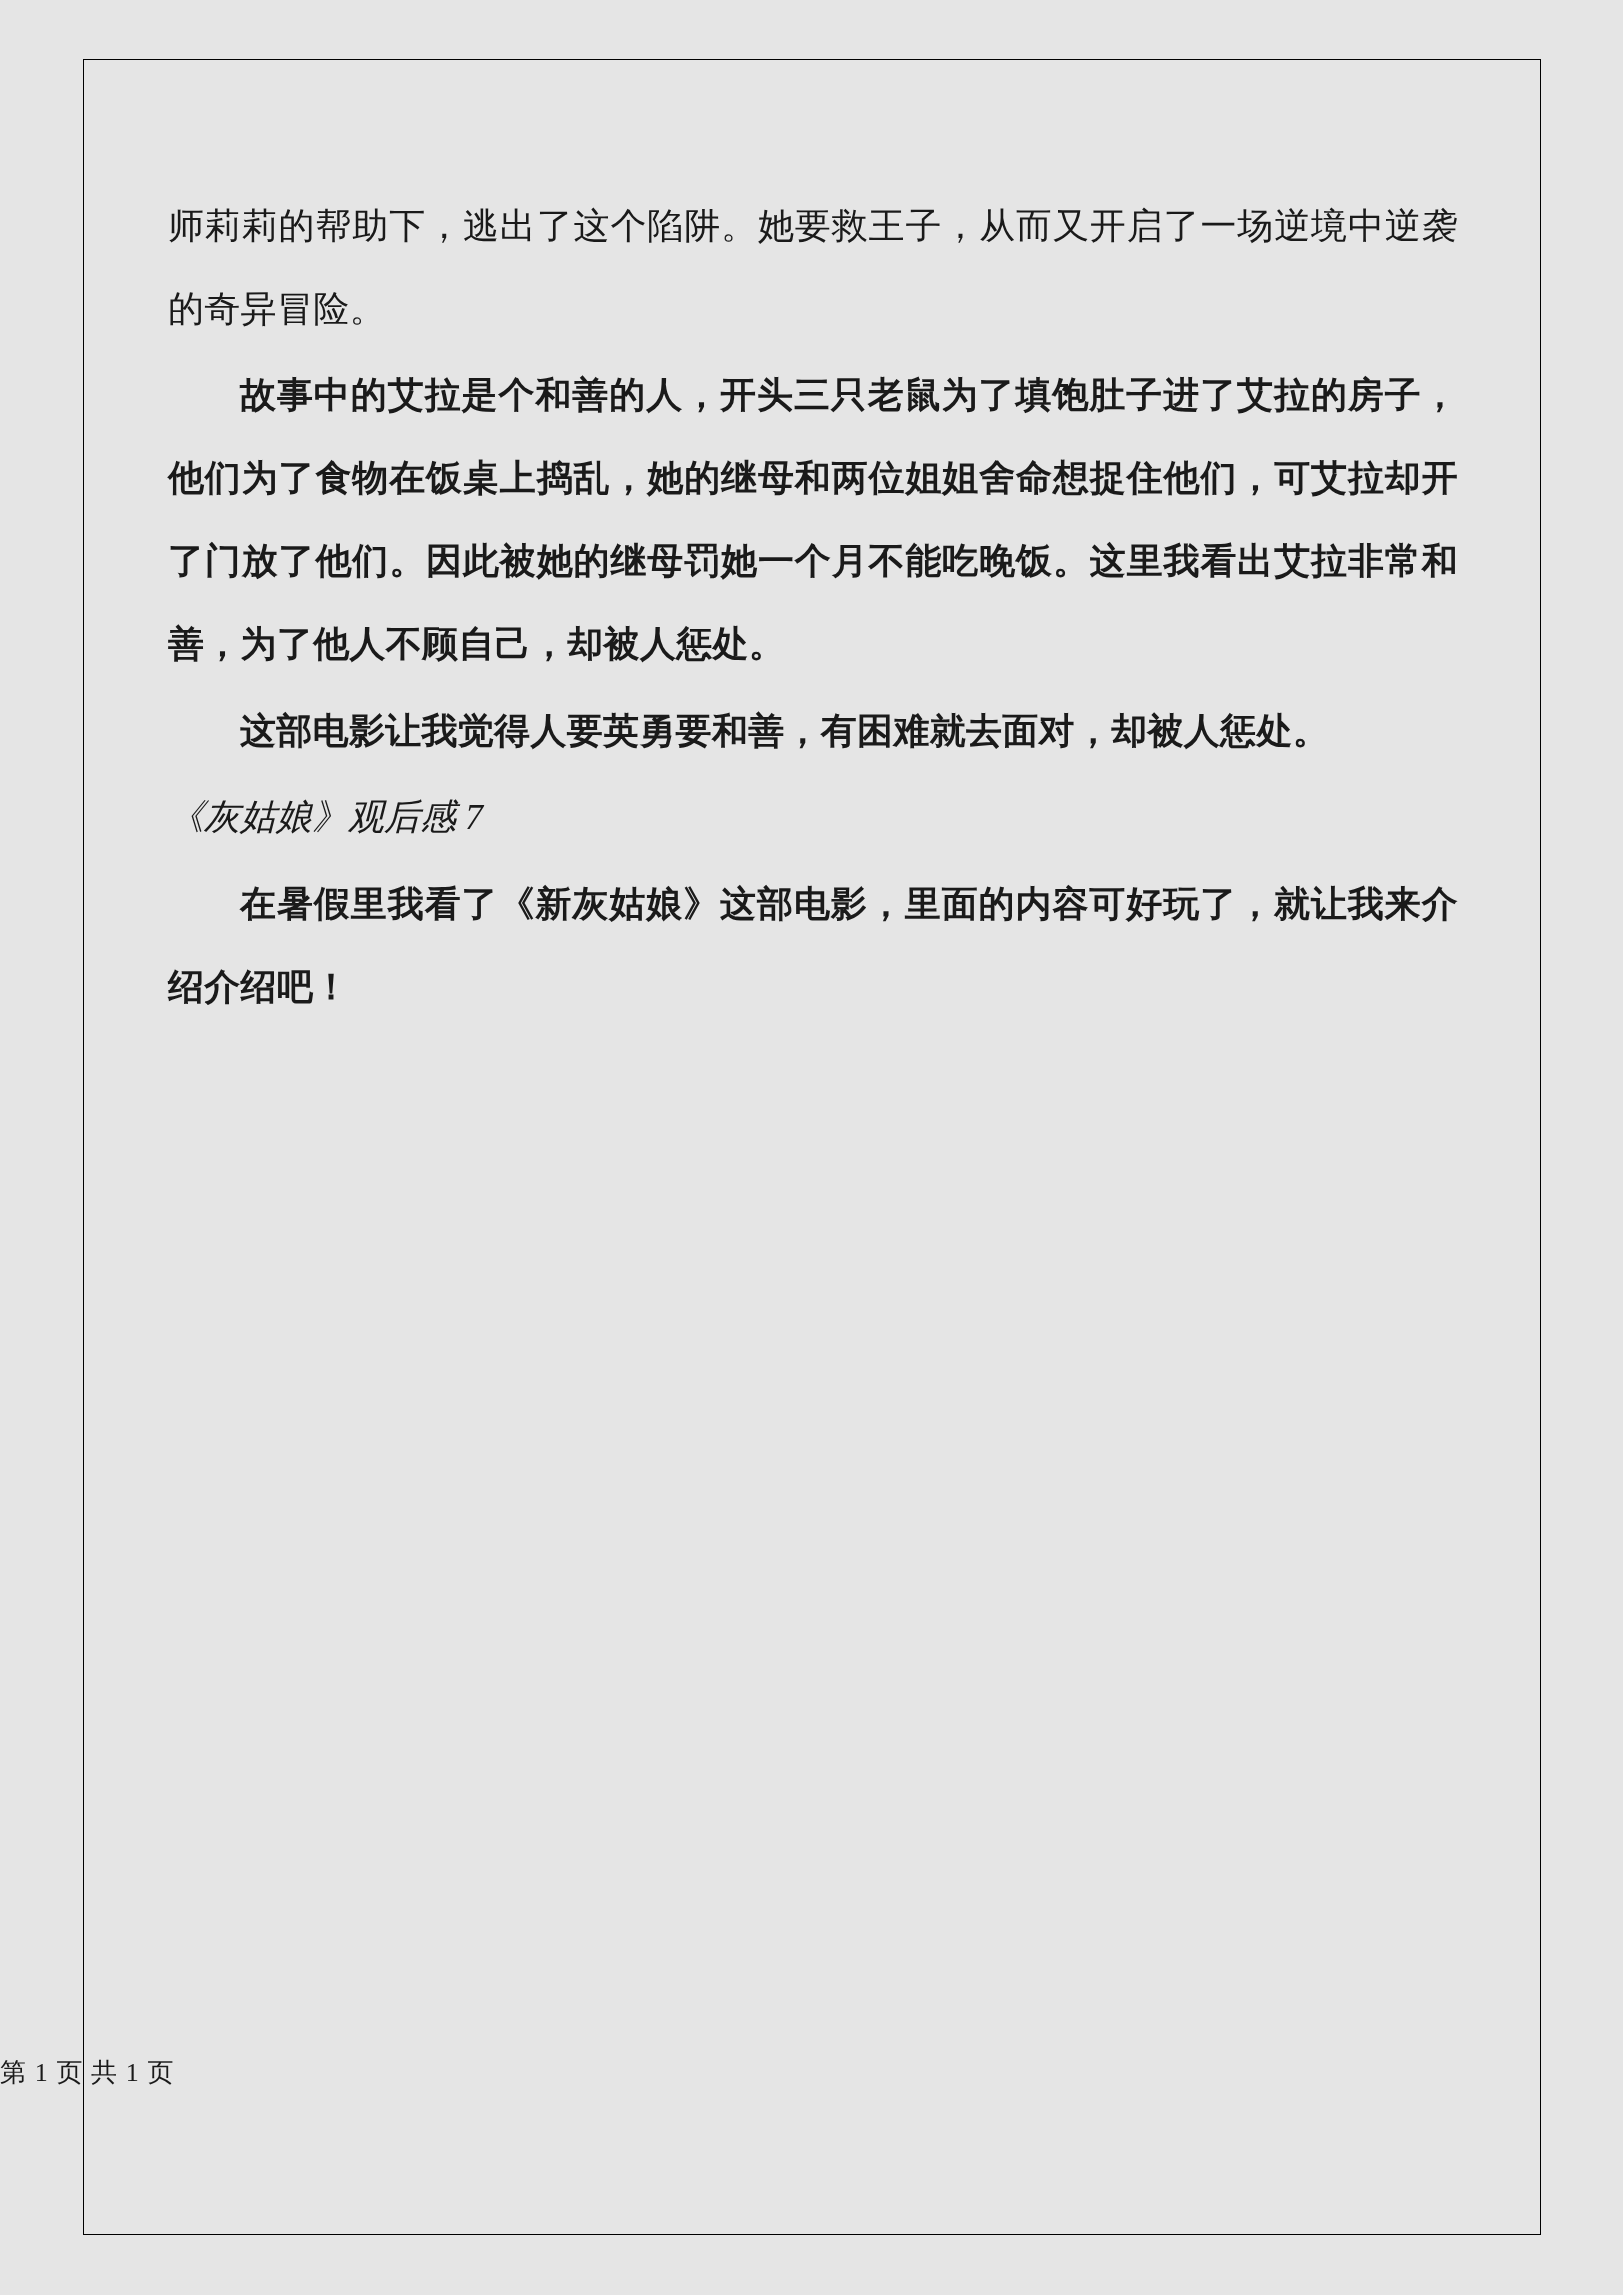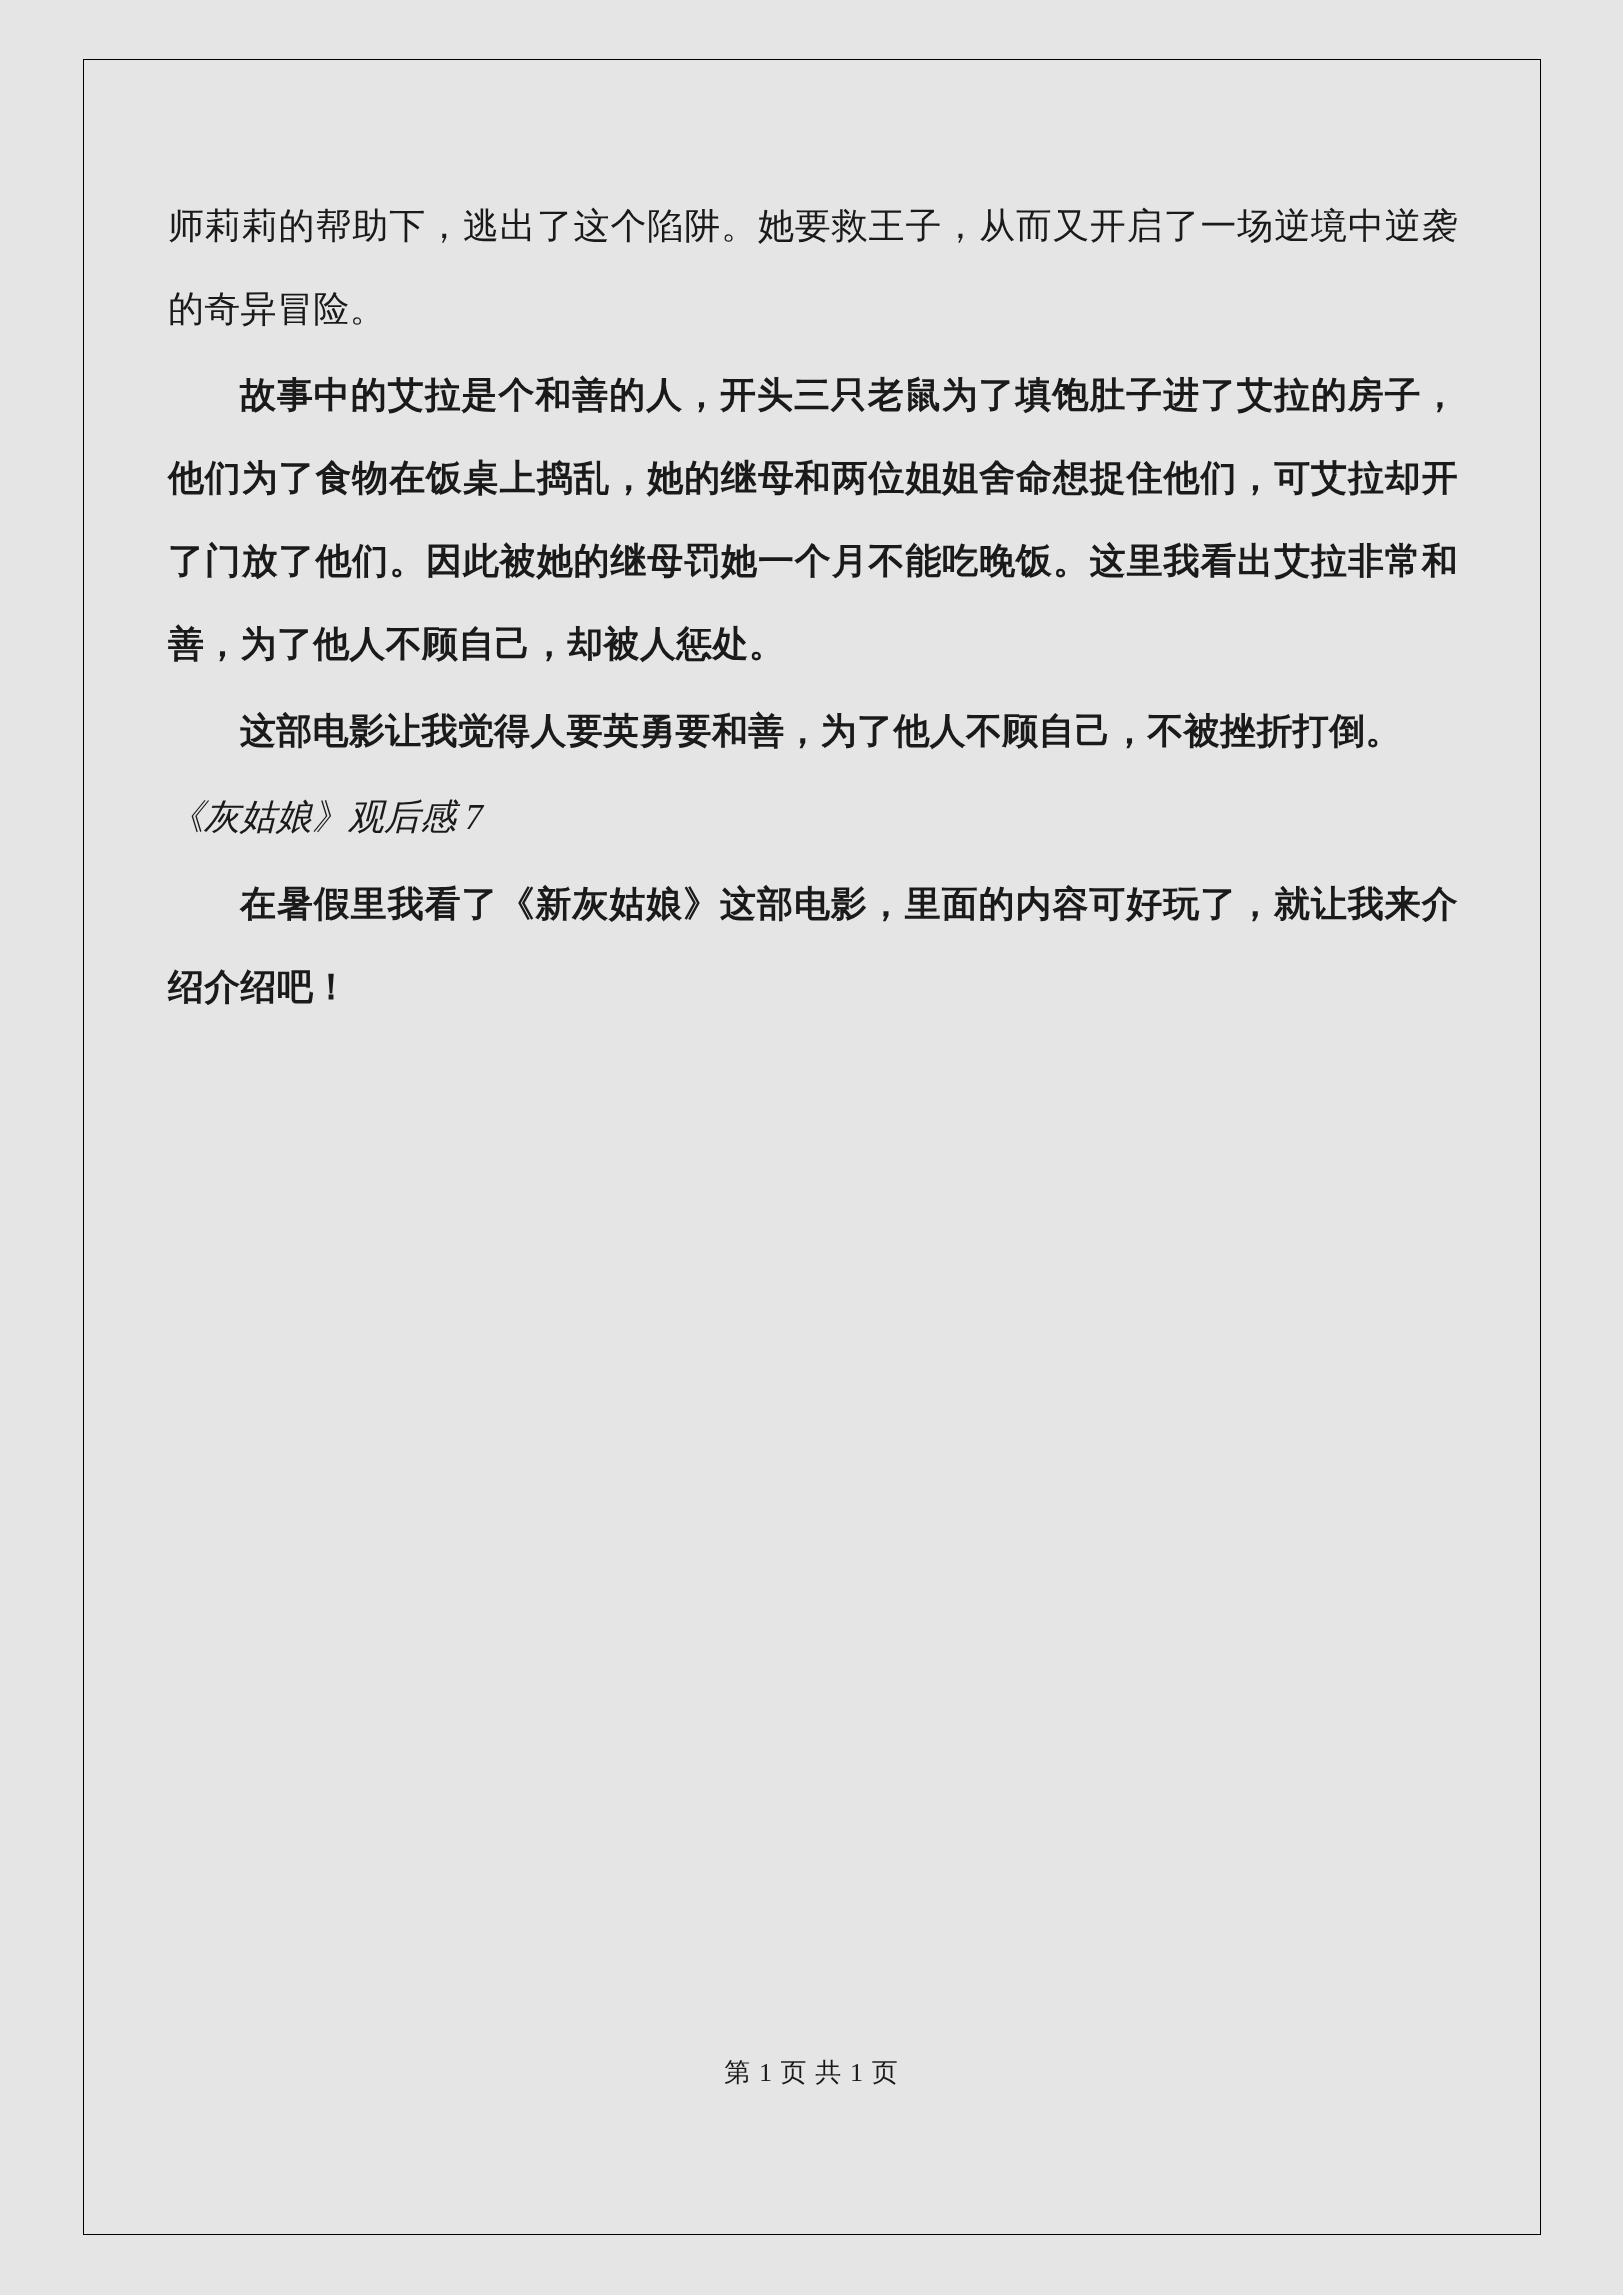--- a/index.html
+++ b/index.html
@@ -53,36 +53,36 @@
     color: #1a1a1a;
     margin: 0 0 3.4px 0;
     text-indent: 0;
     font-style: italic;
   }
   .footer {
     position: absolute;
     left: 0;
     right: 0;
     top: 2055px;
-    text-align: center;
+    text-align: left;
     font-size: 26px;
     color: #1a1a1a;
     font-family: "Liberation Serif", "DejaVu Serif", serif;
     letter-spacing: 1.1px;
   }
 </style>
 </head>
 <body>
 
 <div class="page">
   <div class="page-border"></div>
 
   <div class="content">
     <p class="para">师莉莉的帮助下，逃出了这个陷阱。她要救王子，从而又开启了一场逆境中逆袭的奇异冒险。</p>
     <p class="para indent">故事中的艾拉是个和善的人，开头三只老鼠为了填饱肚子进了艾拉的房子，他们为了食物在饭桌上捣乱，她的继母和两位姐姐舍命想捉住他们，可艾拉却开了门放了他们。因此被她的继母罚她一个月不能吃晚饭。这里我看出艾拉非常和善，为了他人不顾自己，却被人惩处。</p>
-    <p class="para indent">这部电影让我觉得人要英勇要和善，为了他人不顾自己，不被挫折打倒。</p>
+    <p class="para indent">这部电影让我觉得人要英勇要和善，有困难就去面对，却被人惩处。</p>
     <p class="heading">《灰姑娘》观后感 7</p>
     <p class="para indent">在暑假里我看了《新灰姑娘》这部电影，里面的内容可好玩了，就让我来介绍介绍吧！</p>
   </div>
 
   <div class="footer">第 1 页   共 1 页</div>
 </div>
 
 
 </body></html>

